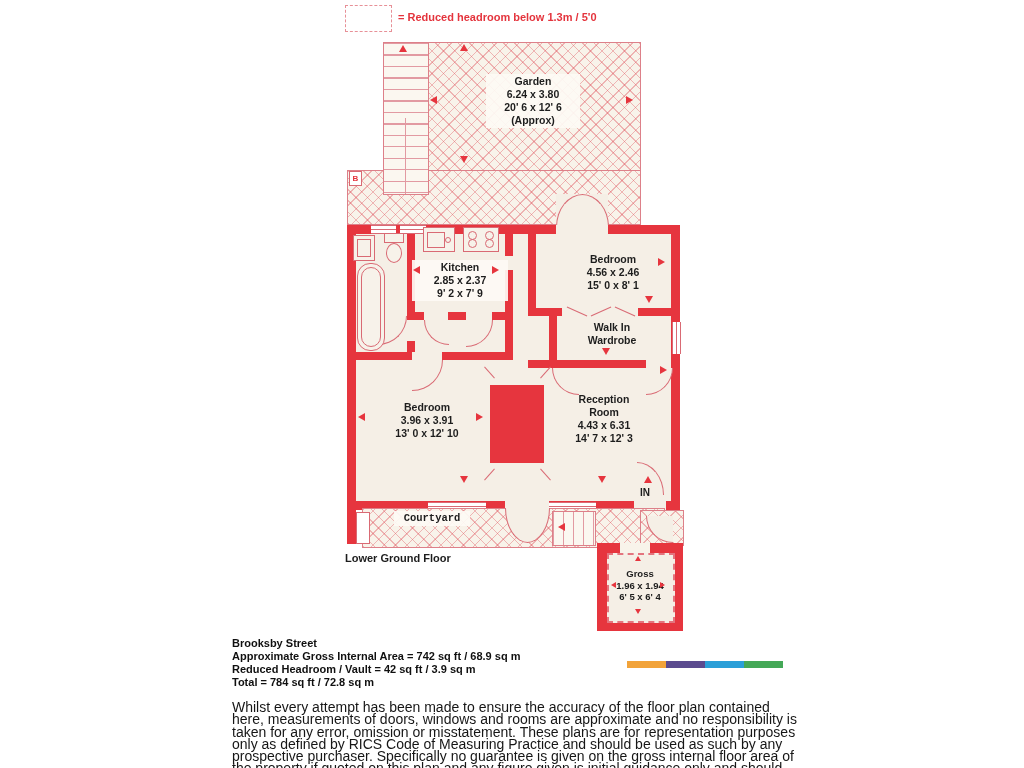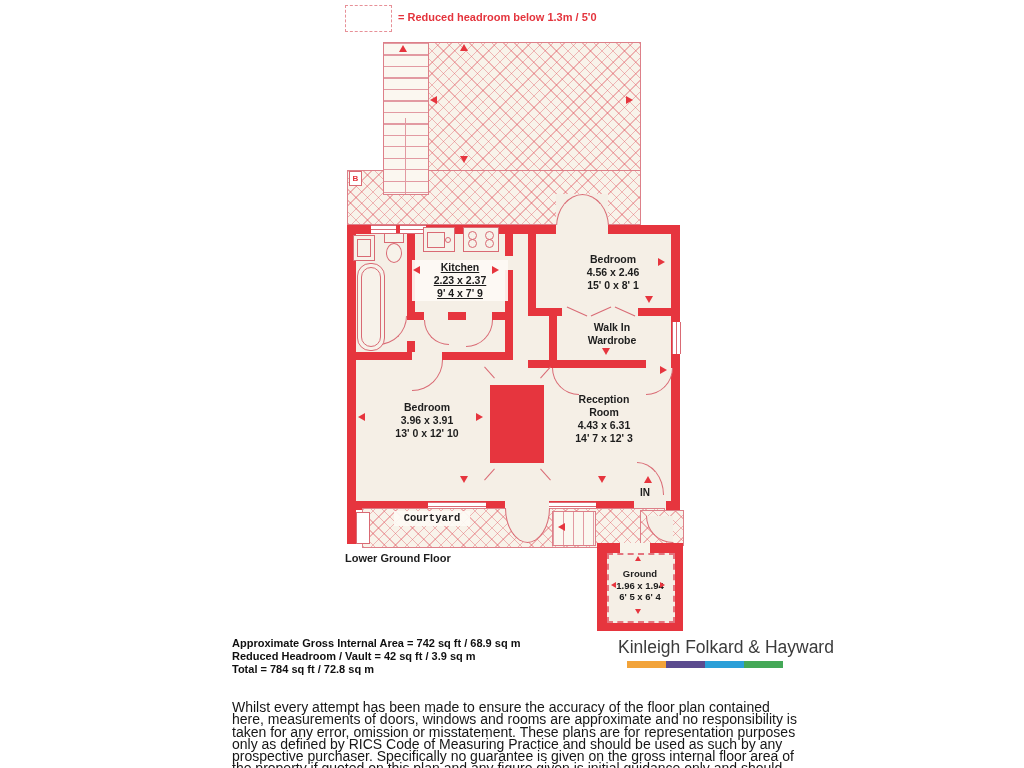--- a/index.html
+++ b/index.html
@@ -66,20 +66,26 @@
   <div class="legend-text">= Reduced headroom below 1.3m / 5'0</div>
 
   <div class="hatch" style="left:427px;top:42px;width:212px;height:129px;"></div>
   <div class="hatch" style="left:347px;top:170px;width:292px;height:53px;"></div>
   <div class="stairs" style="left:383px;top:42px;width:44px;height:151px;">
     <div class="abs" style="left:21px;top:75px;width:1px;height:76px;background:#e29aa2;"></div>
   </div>
   <div class="arr up" style="left:399px;top:45px;"></div>
   <div class="smalltag" style="left:349px;top:171px;">B</div>
 
+  <div class="rlabel" style="left:486px;top:74px;width:90px;">
+    <div>Garden</div>
+    <div>6.24 x 3.80</div>
+    <div>20' 6 x 12' 6</div>
+    <div>(Approx)</div>
+  </div>
   <div class="arr up" style="left:460px;top:44px;"></div>
   <div class="arr down" style="left:460px;top:156px;"></div>
   <div class="arr left" style="left:430px;top:96px;"></div>
   <div class="arr right" style="left:626px;top:96px;"></div>
 
   <div class="abs" style="left:556px;top:194px;width:52px;height:31px;background:var(--cream);"></div>
   <div class="door" style="left:556px;top:194px;width:26px;height:31px;border-radius:100% 0 0 0;border-right:none;border-bottom-color:var(--thin);"></div>
   <div class="door" style="left:582px;top:194px;width:26px;height:31px;border-radius:0 100% 0 0;border-left:none;border-bottom-color:var(--thin);"></div>
 
   <div class="floor" style="left:347px;top:225px;width:333px;height:285px;"></div>
@@ -142,24 +148,24 @@
     <div class="abs" style="left:3px;top:4px;width:16px;height:14px;border:1px solid var(--thin);"></div>
     <div class="abs" style="right:3px;top:9px;width:4px;height:4px;border:1px solid var(--thin);border-radius:50%;"></div>
   </div>
   <div class="fx" style="left:463px;top:227px;width:34px;height:23px;">
     <div class="abs" style="left:4px;top:3px;width:7px;height:7px;border:1px solid var(--thin);border-radius:50%;"></div>
     <div class="abs" style="right:4px;top:3px;width:7px;height:7px;border:1px solid var(--thin);border-radius:50%;"></div>
     <div class="abs" style="left:4px;bottom:3px;width:7px;height:7px;border:1px solid var(--thin);border-radius:50%;"></div>
     <div class="abs" style="right:4px;bottom:3px;width:7px;height:7px;border:1px solid var(--thin);border-radius:50%;"></div>
   </div>
 
-  <div class="rlabel" style="left:412px;top:260px;width:92px;text-decoration:underline;">
+  <div class="rlabel" style="left:412px;top:260px;width:92px;">
     <div>Kitchen</div>
-    <div>2.23 x 2.37</div>
-    <div>9' 4 x 7' 9</div>
+    <div>2.85 x 2.37</div>
+    <div>9' 2 x 7' 9</div>
   </div>
   <div class="rlabel" style="left:556px;top:252px;width:110px;background:transparent;">
     <div>Bedroom</div>
     <div>4.56 x 2.46</div>
     <div>15' 0 x 8' 1</div>
   </div>
   <div class="rlabel" style="left:574px;top:320px;width:72px;background:transparent;">
     <div>Walk In Wardrobe</div>
   </div>
   <div class="rlabel" style="left:372px;top:400px;width:106px;background:transparent;">
@@ -198,39 +204,39 @@
   </div>
   <div class="door" style="left:646px;top:516px;width:26px;height:26px;border-radius:0 0 0 100%;border-top:none;border-right:none;"></div>
 
   <div class="arr up" style="left:644px;top:476px;z-index:6;"></div>
   <div class="in-label">IN</div>
 
   <div class="wall" style="left:597px;top:543px;width:86px;height:88px;"></div>
   <div class="gap" style="left:620px;top:543px;width:30px;height:10px;background:#f8f3ea;"></div>
   <div class="vault-floor" style="left:607px;top:553px;width:64px;height:66px;"></div>
   <div class="vlabel" style="left:608px;top:568px;width:64px;">
-    <div>Ground</div>
+    <div>Gross</div>
     <div>1.96 x 1.94</div>
     <div>6' 5 x 6' 4</div>
   </div>
   <div class="arr sm up" style="left:635px;top:556px;"></div>
   <div class="arr sm down" style="left:635px;top:609px;"></div>
   <div class="arr sm left" style="left:611px;top:582px;"></div>
   <div class="arr sm right" style="left:660px;top:582px;"></div>
 
   <div class="floor-title">Lower Ground Floor</div>
 
   <div class="summary">
+    <div>Brooksby Street</div>
     <div>Approximate Gross Internal Area = 742 sq ft / 68.9 sq m</div>
     <div>Reduced Headroom / Vault = 42 sq ft / 3.9 sq m</div>
     <div>Total = 784 sq ft / 72.8 sq m</div>
   </div>
   <div class="disclaimer">Whilst every attempt has been made to ensure the accuracy of the floor plan contained here, measurements of doors, windows and rooms are approximate and no responsibility is taken for any error, omission or misstatement. These plans are for representation purposes only as defined by RICS Code of Measuring Practice and should be used as such by any prospective purchaser. Specifically no guarantee is given on the gross internal floor area of the property if quoted on this plan and any figure given is initial guidance only and should not be relied on as a basis of valuation.</div>
 
-  <div class="logo-name">Kinleigh Folkard &amp; Hayward</div>
   <div class="logo-bar">
     <div style="background: rgb(242, 163, 58);"></div>
     <div style="background: rgb(91, 75, 143);"></div>
     <div style="background: rgb(42, 159, 216);"></div>
     <div style="background: rgb(68, 168, 87);"></div>
   </div>
 
 </div>
 
 </body></html>

